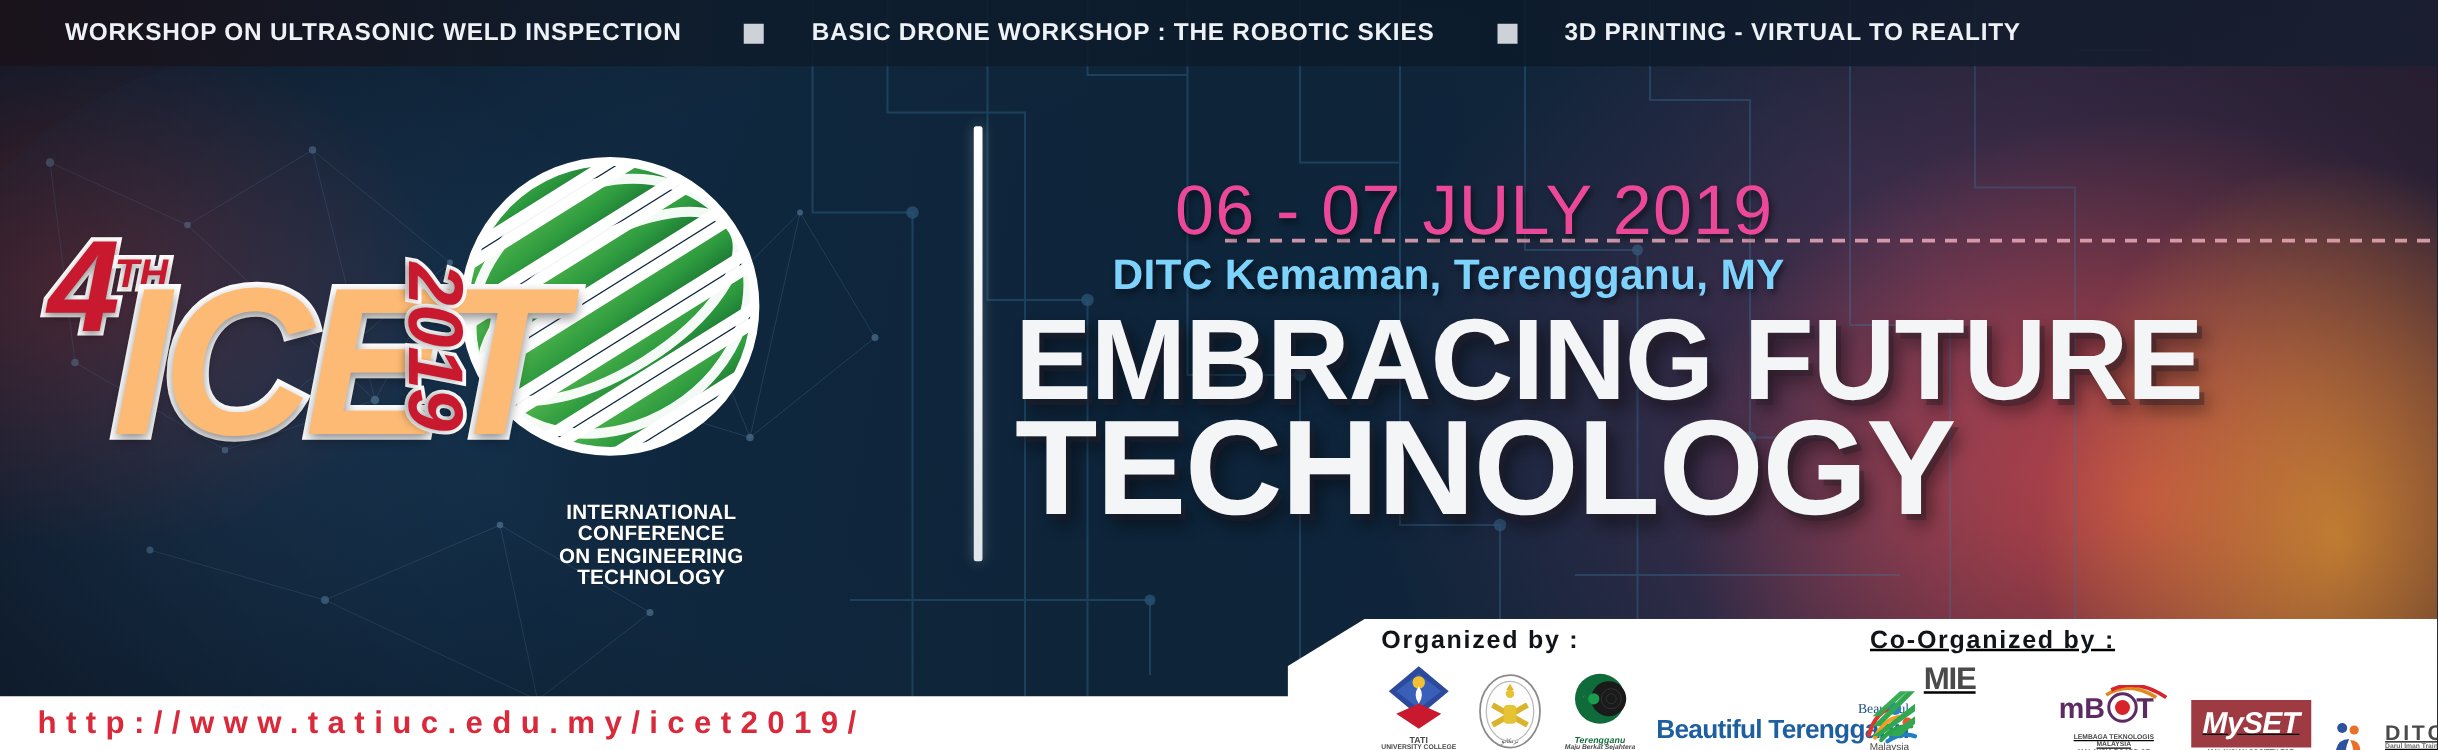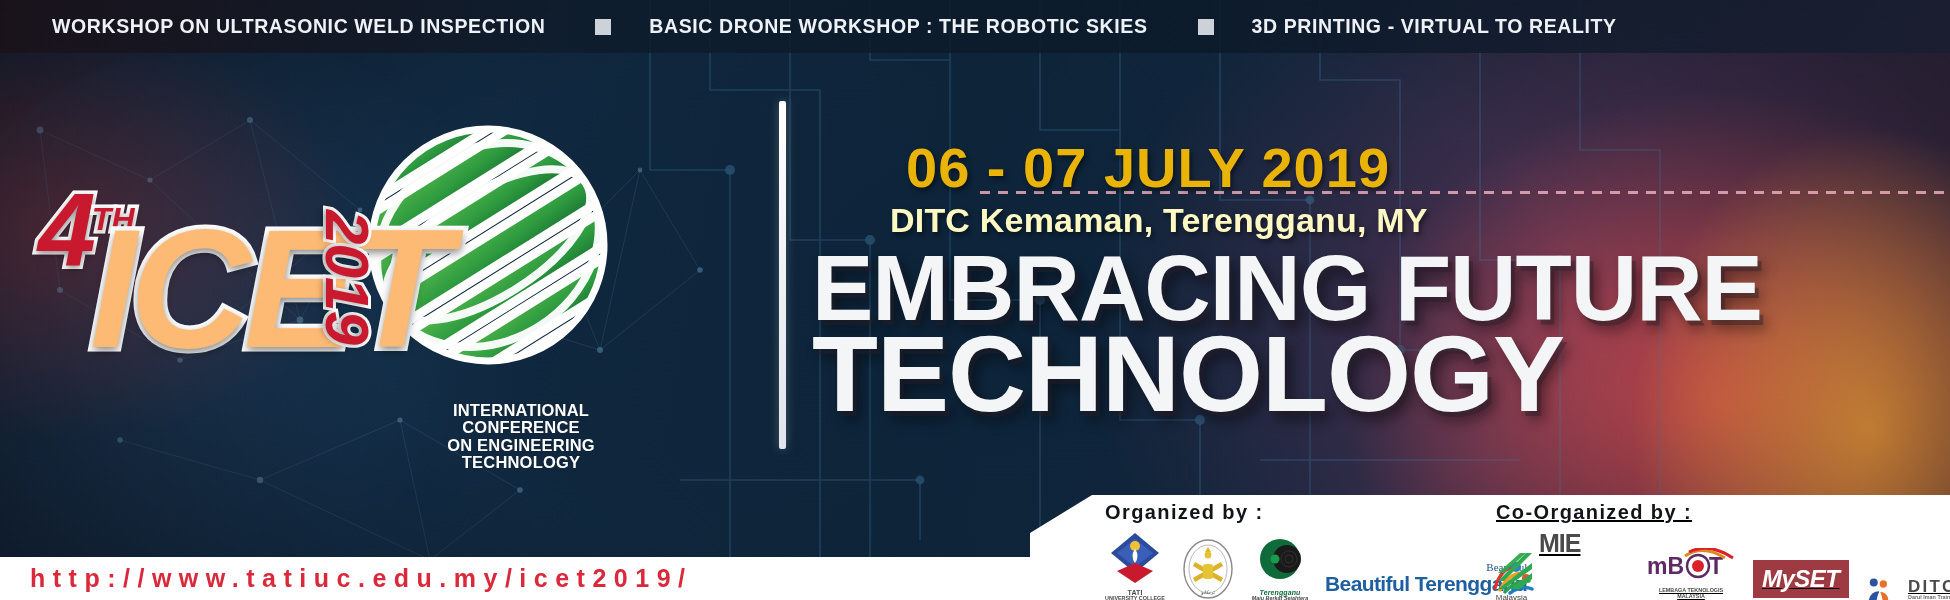--- a/index.html
+++ b/index.html
@@ -55,23 +55,23 @@
   .subtitle{position:absolute;left:378px;top:252px;width:230px;color:#ffffff;
     font-size:16.5px;font-weight:bold;line-height:1.05;letter-spacing:.2px;text-align:center;
     -webkit-text-stroke:.6px rgba(20,30,45,.85);paint-order:stroke fill;}
 
   
   .divider{position:absolute;left:779px;top:101px;width:7px;height:348px;
     background:linear-gradient(180deg,#ffffff,#dfe5ea);border-radius:2px;
     box-shadow:0 0 10px rgba(255,255,255,.25);}
 
   
-  .date{position:absolute;left:906px;top:140px;color:#eab308;font-size:56px;font-weight:bold;
+  .date{position:absolute;left:940px;top:140px;color:#ec4899;font-size:56px;font-weight:normal;
     letter-spacing:1px;line-height:1;text-shadow:2px 3px 5px rgba(0,0,0,.5);}
-  .venue{position:absolute;left:890px;top:203px;color:#fef9c3;font-size:34px;font-weight:bold;
+  .venue{position:absolute;left:890px;top:203px;color:#7dd3fc;font-size:34px;font-weight:bold;
     letter-spacing:.2px;line-height:1;text-shadow:2px 3px 5px rgba(0,0,0,.5);}
   .head1,.head2{position:absolute;color:#f4f5f7;font-weight:bold;line-height:1;
     letter-spacing:-1px;
     text-shadow:4px 5px 0 rgba(40,30,40,.40), 7px 9px 14px rgba(0,0,0,.45);}
   .head1{left:812px;top:242px;font-size:92px;}
   .head2{left:812px;top:320px;font-size:108px;}
 
   
   .url-strip{position:absolute;left:0;top:557px;width:1088px;height:43px;background:#ffffff;}
   .url-text{position:absolute;left:30px;top:562px;color:#d9293a;font-size:25px;font-weight:bold;

